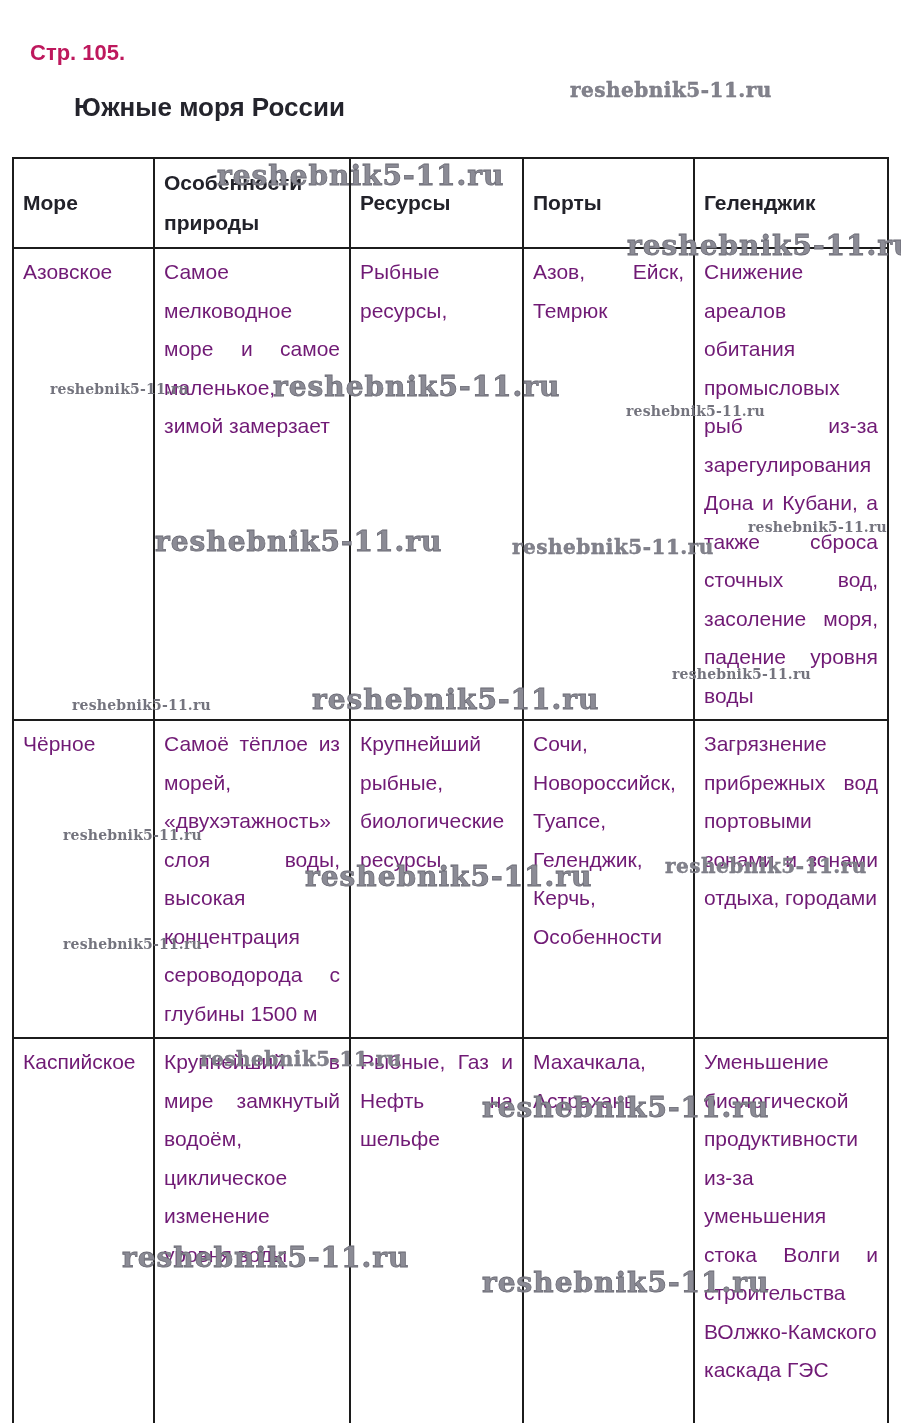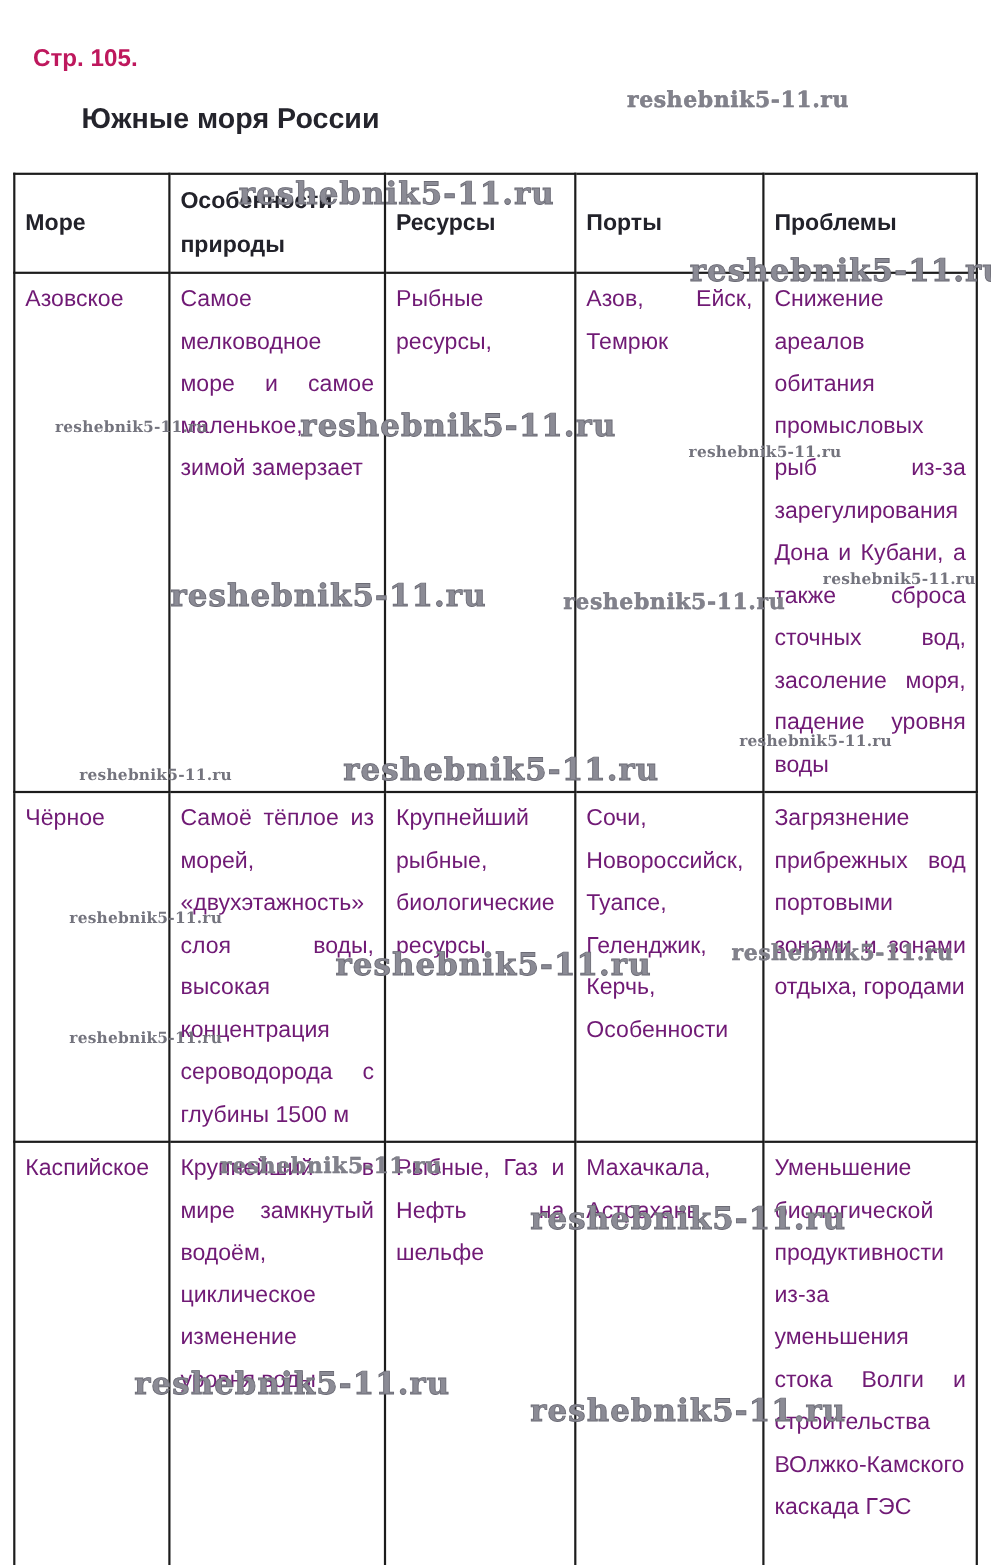--- a/index.html
+++ b/index.html
@@ -56,21 +56,21 @@
       <col style="width:173px">
       <col style="width:171px">
       <col style="width:194px">
   </colgroup>
   <thead>
     <tr class="hdr">
       <th>Море</th>
       <th>Особенности природы</th>
       <th>Ресурсы</th>
       <th>Порты</th>
-      <th>Проблемы</th>
+      <th>Геленджик</th>
     </tr>
   </thead>
   <tbody>
     <tr class="r1">
       <td>Азовское</td>
       <td>Самое мелководное море и самое маленькое, зимой замерзает</td>
       <td>Рыбные ресурсы,</td>
       <td>Азов, Ейск, Темрюк</td>
       <td>Снижение ареалов обитания промысловых рыб из-за зарегулирования Дона и Кубани, а также сброса сточных вод, засоление моря, падение уровня воды</td>
     </tr>

